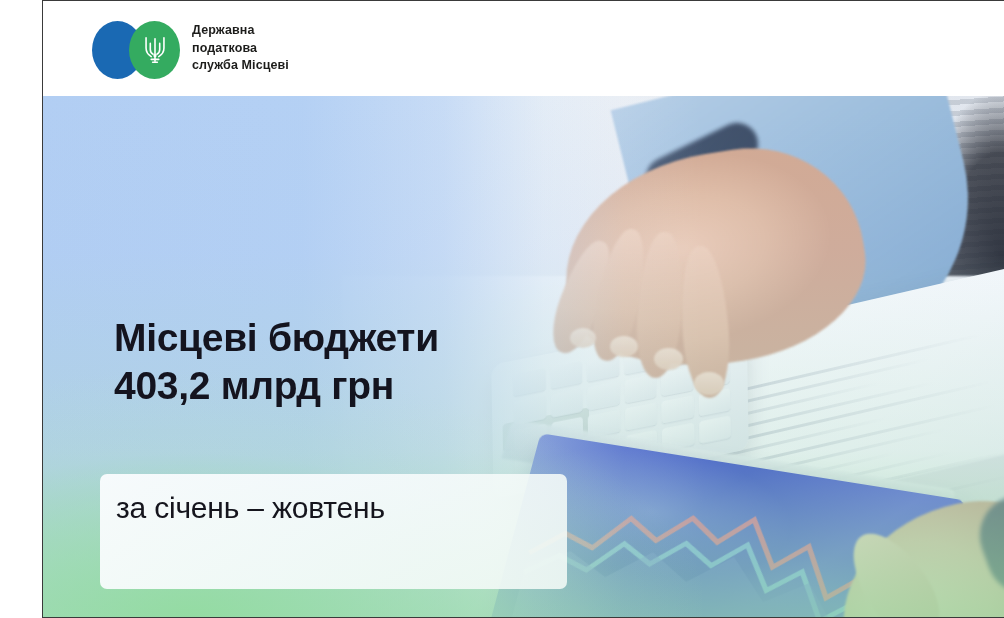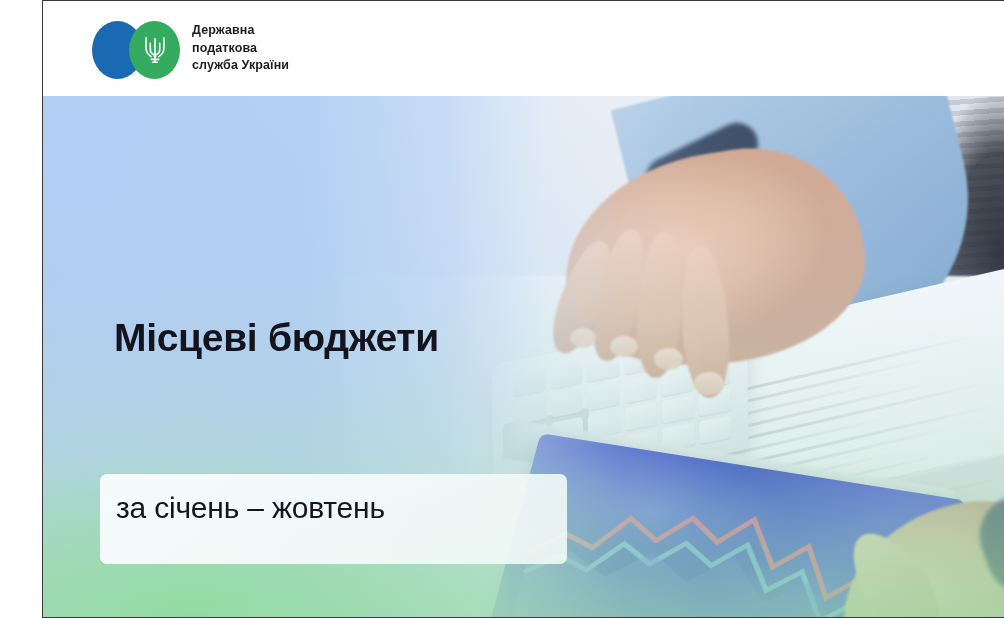--- a/index.html
+++ b/index.html
@@ -345,21 +345,21 @@
     color:#14141f;
     z-index:25;
   }
   #headline .hl-line{display:block;white-space:nowrap;}
 
   #subbox{
     position:absolute;
     left:58px;
     top:378px;
     width:467px;
-    height:90px;
+    height:115px;
     background:linear-gradient(125deg,
         rgba(252,253,255,0.93) 0%,
         rgba(249,252,254,0.90) 45%,
         rgba(243,250,246,0.88) 100%);
     border-radius:7px;
     z-index:26;
   }
   #subtitle{
     position:absolute;
     left:16px;
@@ -406,21 +406,21 @@
               <path d="M25 60 H35"></path>
             </g>
             <circle cx="30" cy="46" r="3.4" fill="#ffffff"></circle>
           </svg>
         </span>
       </div>
 
       <div id="logo-text">
         <div>Державна</div>
         <div>податкова</div>
-        <div>служба України</div>
+        <div>служба Місцеві</div>
       </div>
 
     </div>
   </div>
 
   <div id="stage">
 
     <div id="photo">
       <div id="desk"></div>
 
@@ -504,20 +504,21 @@
       <div id="sleeve2"></div>
 
       <div id="photo-soften"></div>
     </div>
 
     <div id="wash"></div>
     <div id="wash-green"></div>
 
     <h1 id="headline">
       <span class="hl-line">Місцеві бюджети</span>
+      <span class="hl-line">403,2 млрд грн</span>
     </h1>
 
     <div id="subbox">
       <p id="subtitle">
         <span class="sub-line">за січень – жовтень</span>
       </p>
     </div>
 
   </div>
 

